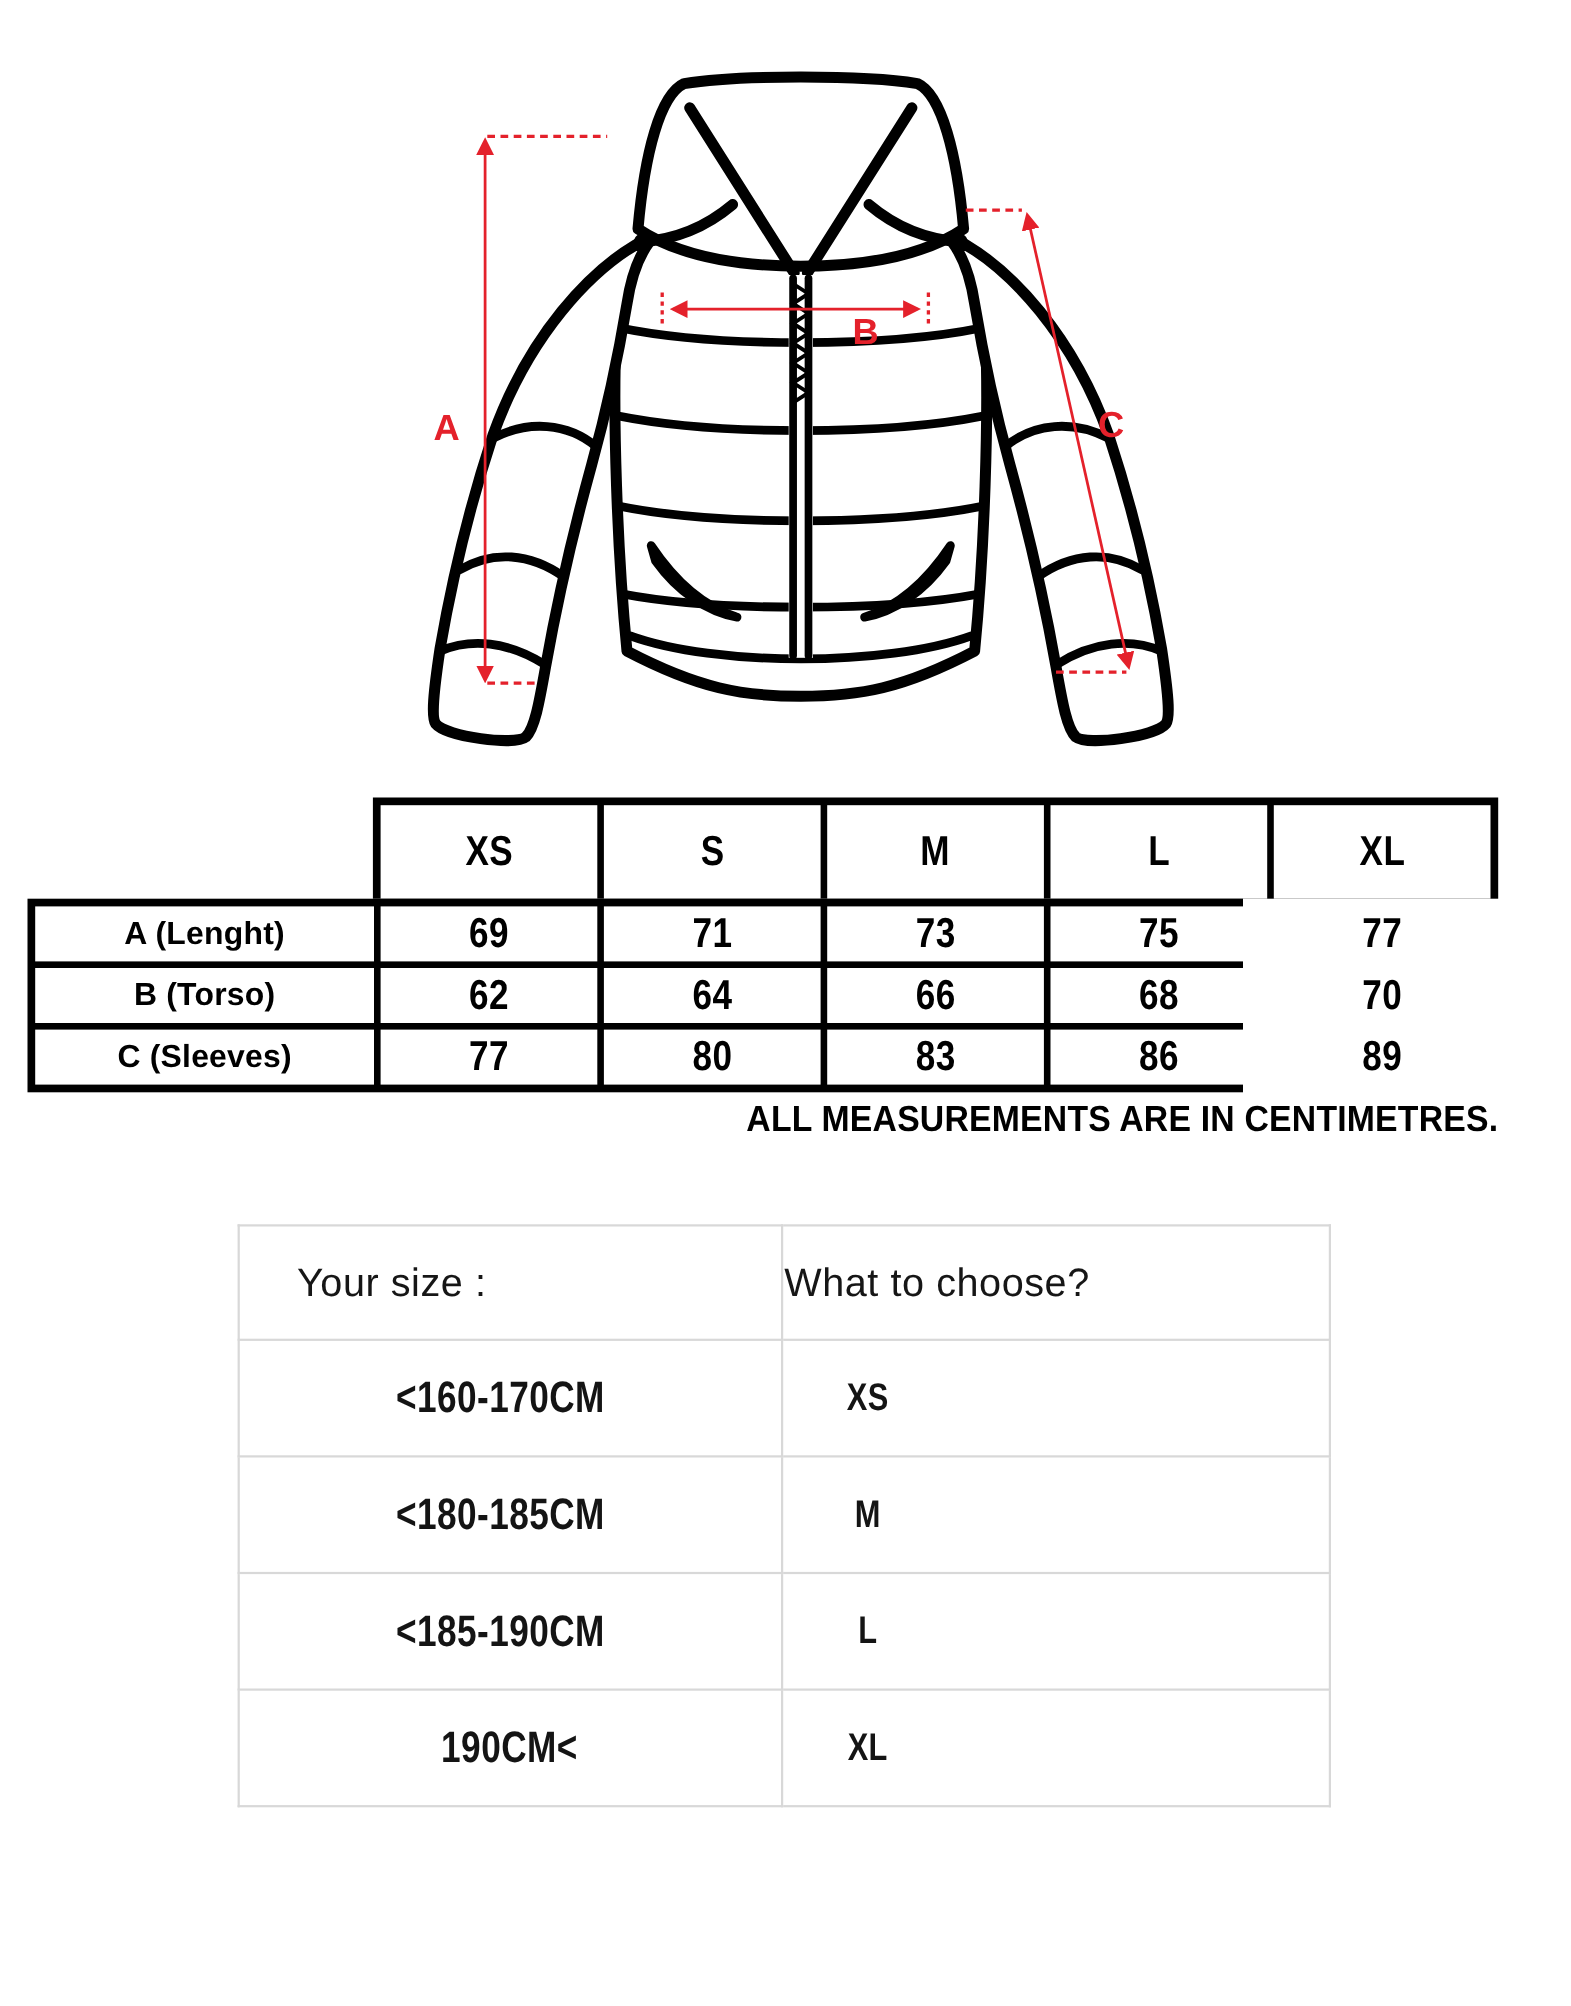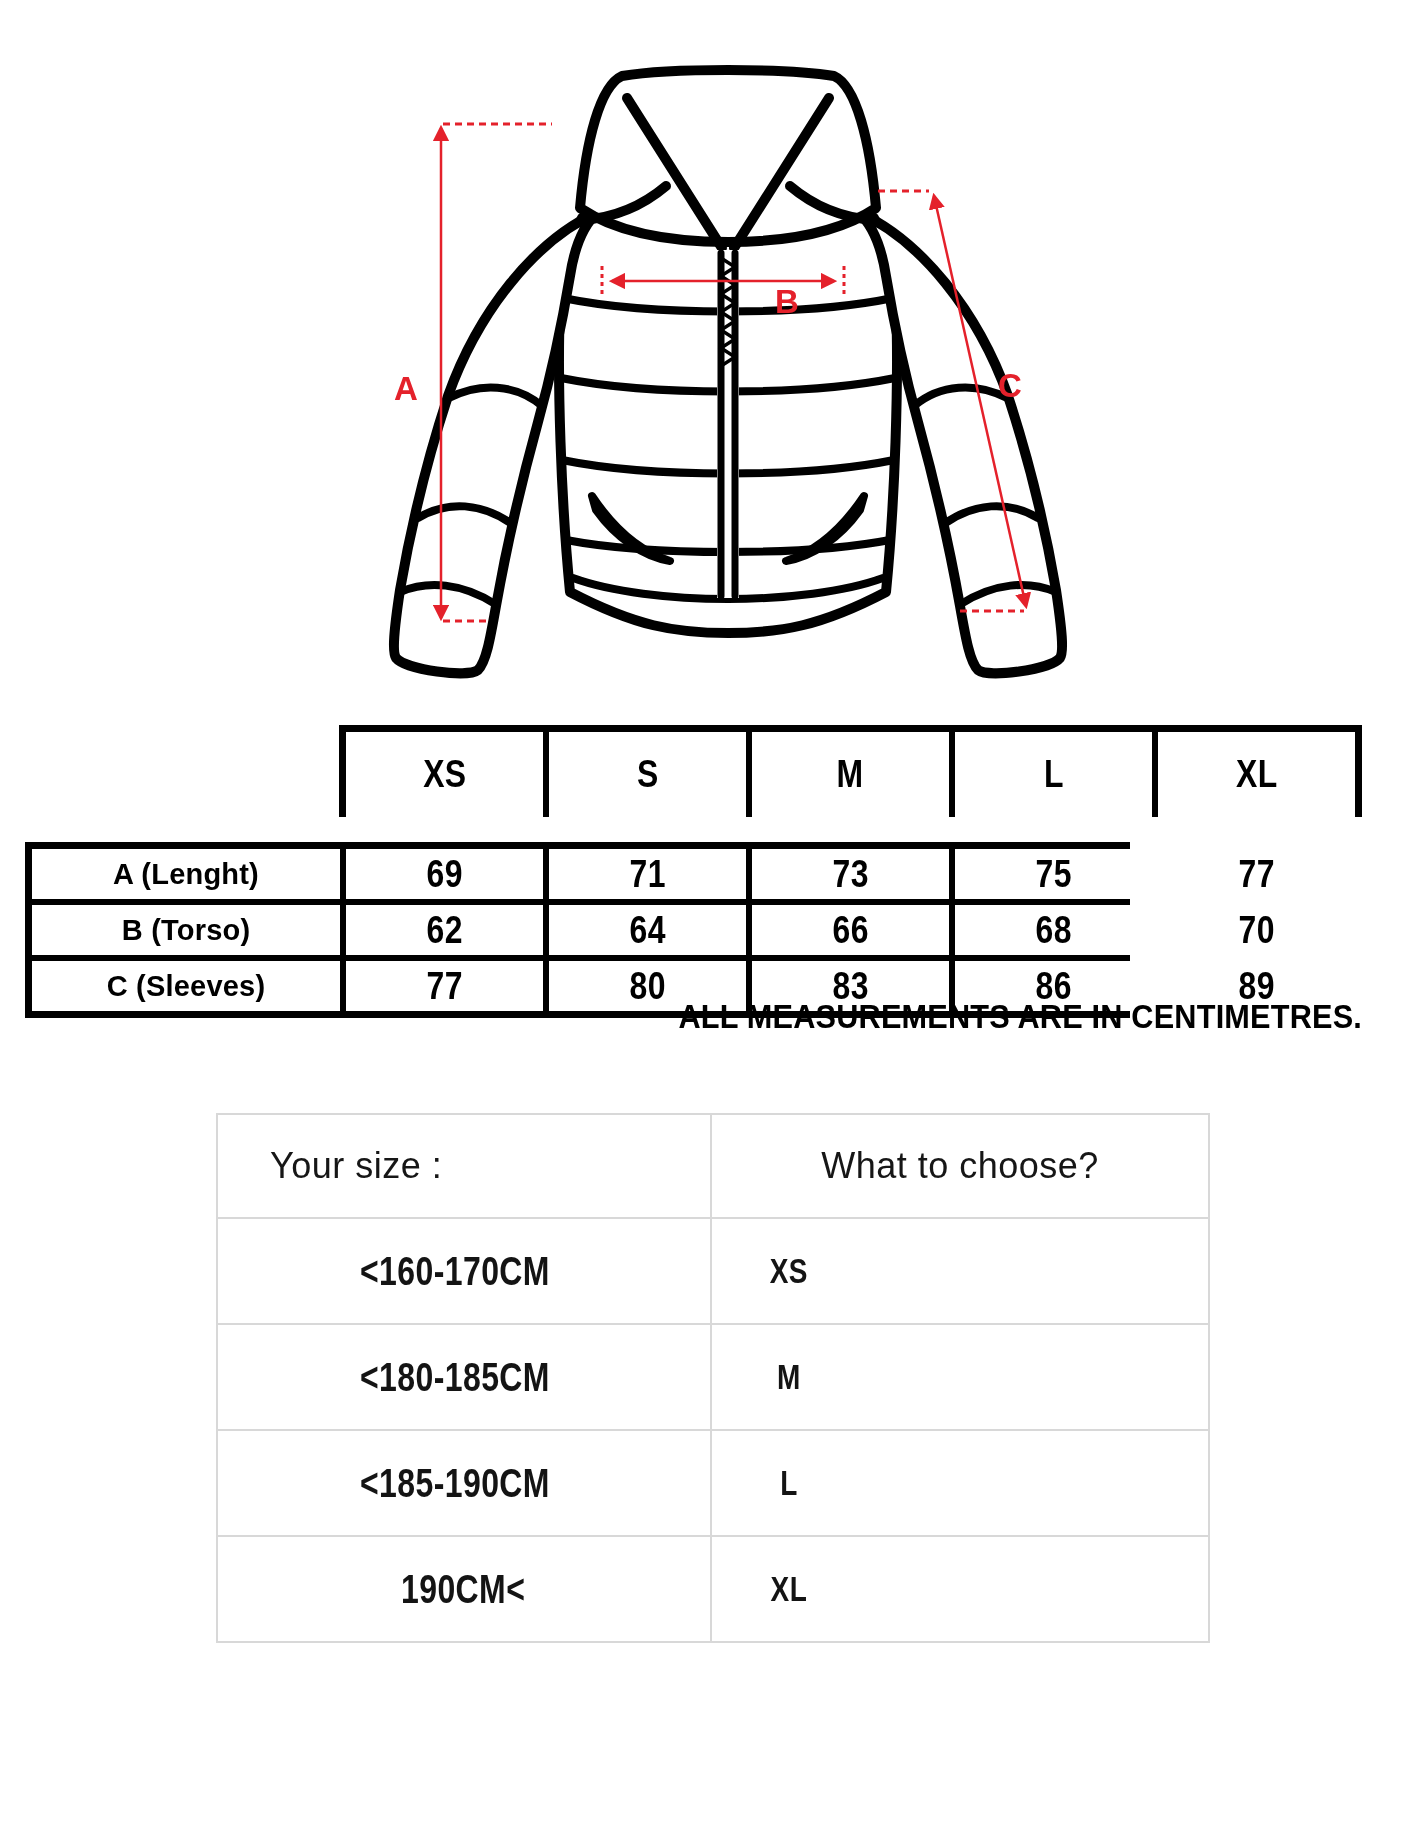--- a/index.html
+++ b/index.html
@@ -10,40 +10,40 @@
   .jacket-wrap{position:absolute;left:330px;top:40px;width:740px;height:640px;}
 
   
   .size-head{position:absolute;left:339px;top:725px;width:1023px;height:92px;
              background:#000;box-sizing:border-box;padding:7px 7px 0 7px;
              display:grid;grid-template-columns:repeat(5,197px);grid-column-gap:6px;}
   .size-head .cell{background:#fff;display:flex;align-items:center;justify-content:center;}
   .size-body{position:absolute;left:25px;top:817px;width:1105px;
              background:#000;box-sizing:border-box;padding:7px;
              display:grid;grid-template-columns:308px repeat(5,197px);
-             grid-auto-rows:50px;grid-gap:6px;margin-top:25px;}
+             grid-auto-rows:50px;grid-gap:6px;}
   .size-body .cell{background:#fff;display:flex;align-items:center;justify-content:center;}
 
   .cnd{display:inline-block;transform:scaleX(.84);transform-origin:50% 50%;
        font-weight:700;font-size:38px;letter-spacing:.5px;white-space:nowrap;}
   .rowlab{font-weight:700;font-size:29px;letter-spacing:.2px;white-space:nowrap;}
 
   .note{position:absolute;right:66px;top:998px;font-weight:700;font-size:33px;
         letter-spacing:.2px;white-space:nowrap;transform:scaleX(.93);transform-origin:100% 50%;}
 
   
   .choose{position:absolute;left:216px;top:1113px;width:992px;border-collapse:collapse;
           table-layout:fixed;}
   .choose td,.choose th{border:2px solid #d8d8d8;background:#fff;box-sizing:border-box;
           vertical-align:middle;text-align:left;color:#161616;}
   .choose col.c1{width:494px;}
   .choose col.c2{width:498px;}
   .choose .hrow th{height:104px;font-weight:500;font-size:36px;letter-spacing:.5px;}
   .choose .hrow th.h1{padding-left:52px;}
-  .choose .hrow th.h2{text-align:center;}
+  .choose .hrow th.h2{text-align:left;}
   .choose .drow td{height:106px;}
   .choose .drow td.hcell{padding-left:30px;text-align:center;}
   .hgt{display:inline-block;transform:scaleX(.8);transform-origin:0 50%;
        font-weight:600;font-size:40px;letter-spacing:.5px;white-space:nowrap;color:#141414;}
   .sz-zone{display:inline-block;width:96px;margin-left:28px;text-align:center;}
   .sz{display:inline-block;transform:scaleX(.8);transform-origin:50% 50%;
       font-weight:600;font-size:35px;letter-spacing:.5px;color:#141414;}
 
   .red-label{font-family:"Liberation Sans",sans-serif;font-weight:800;font-size:33px;}
 </style>

